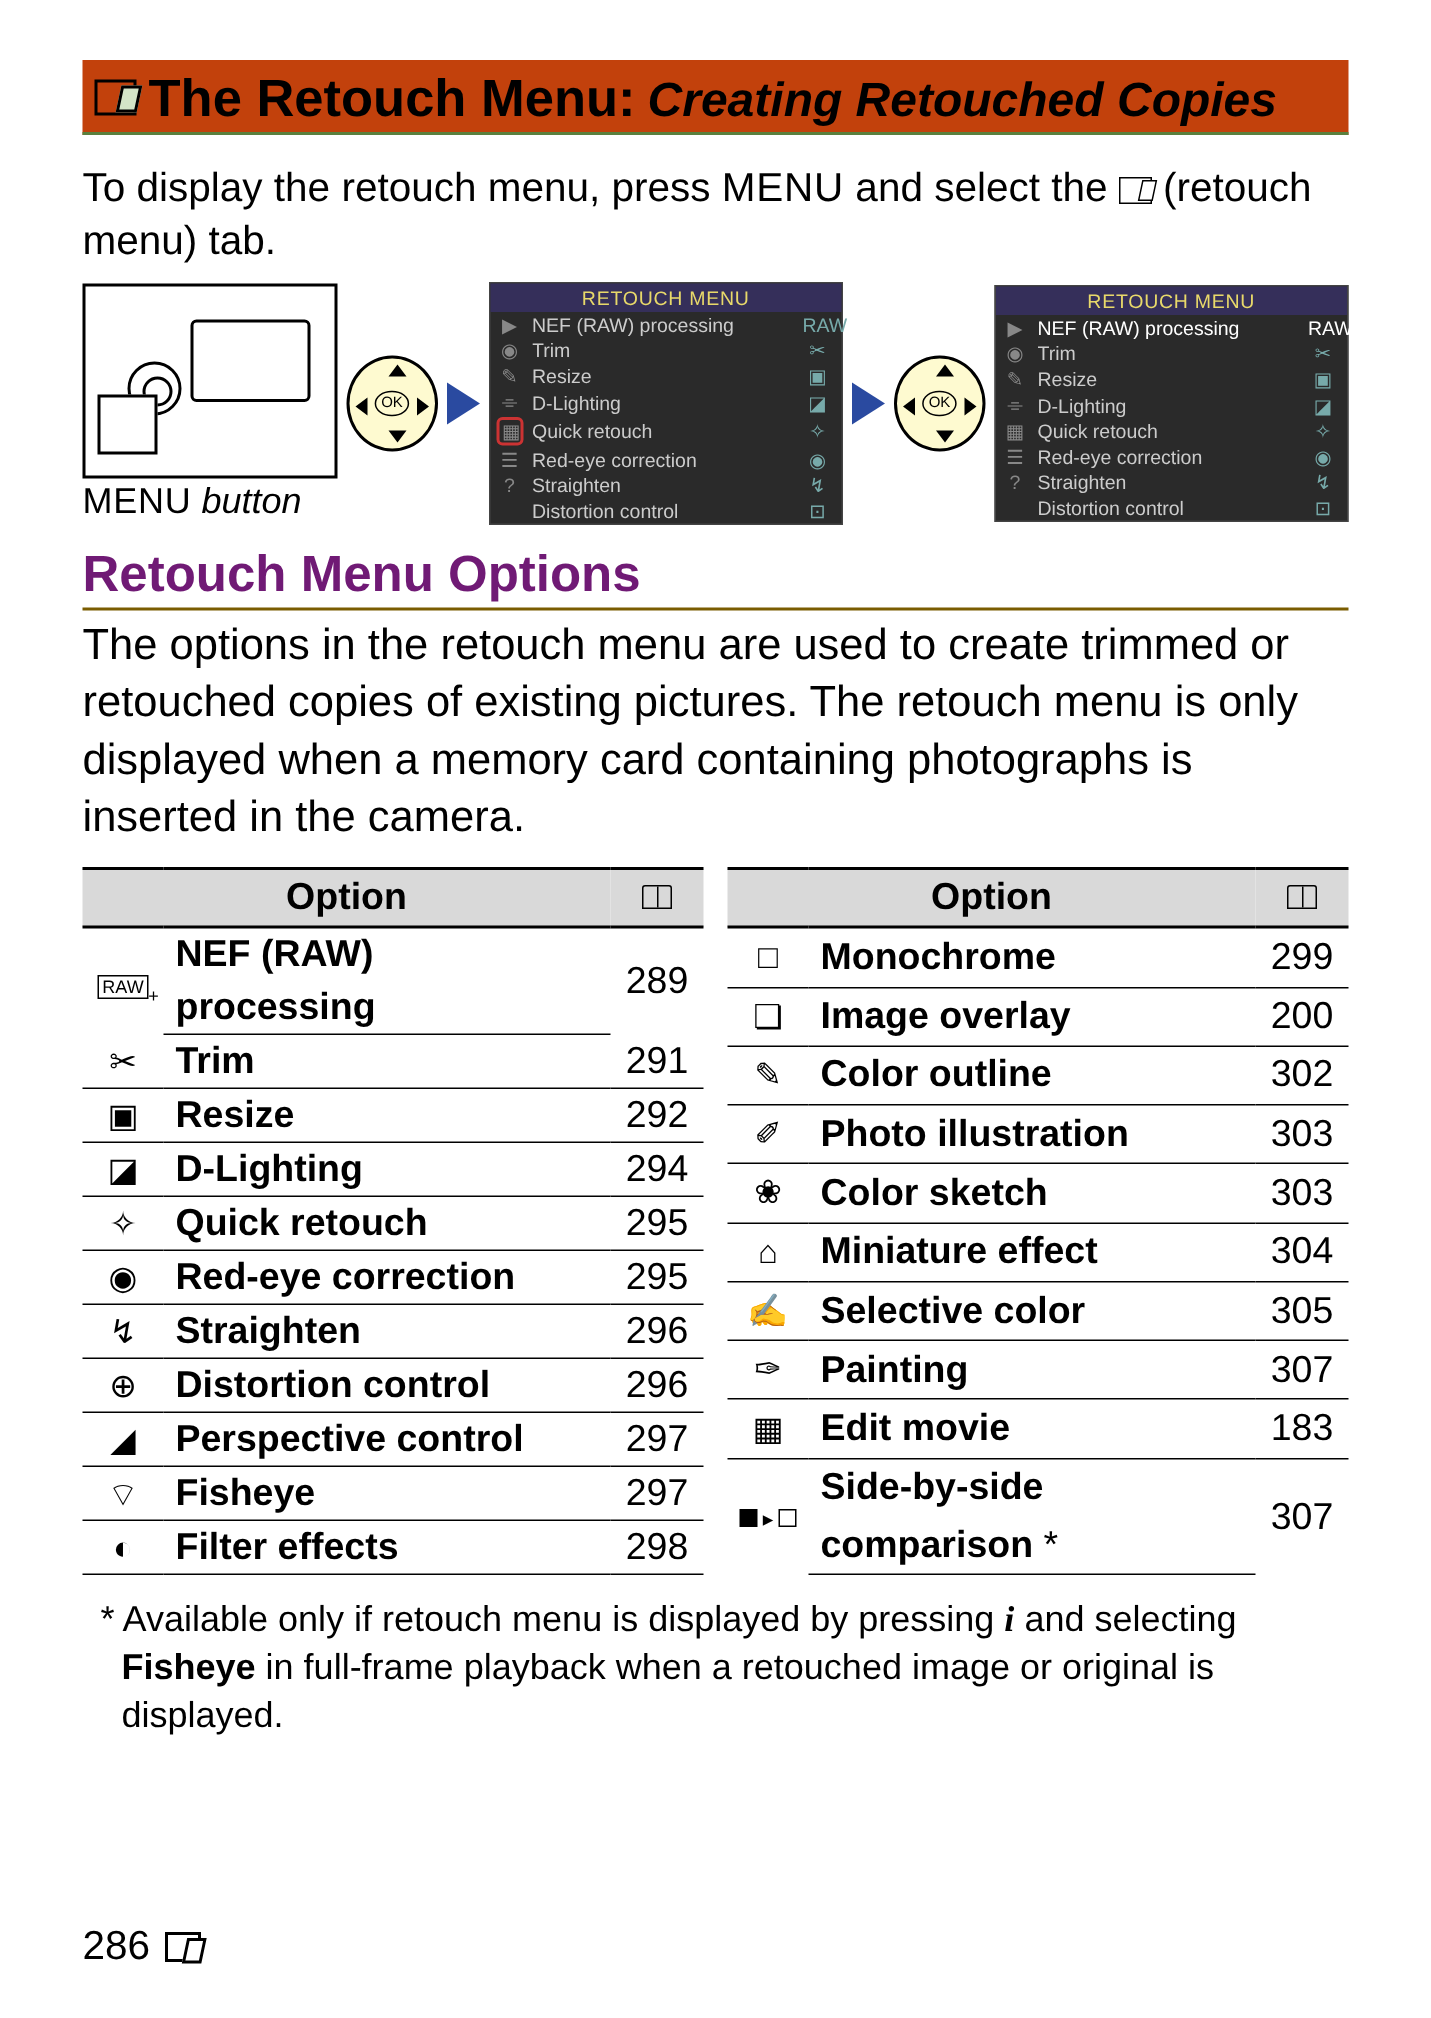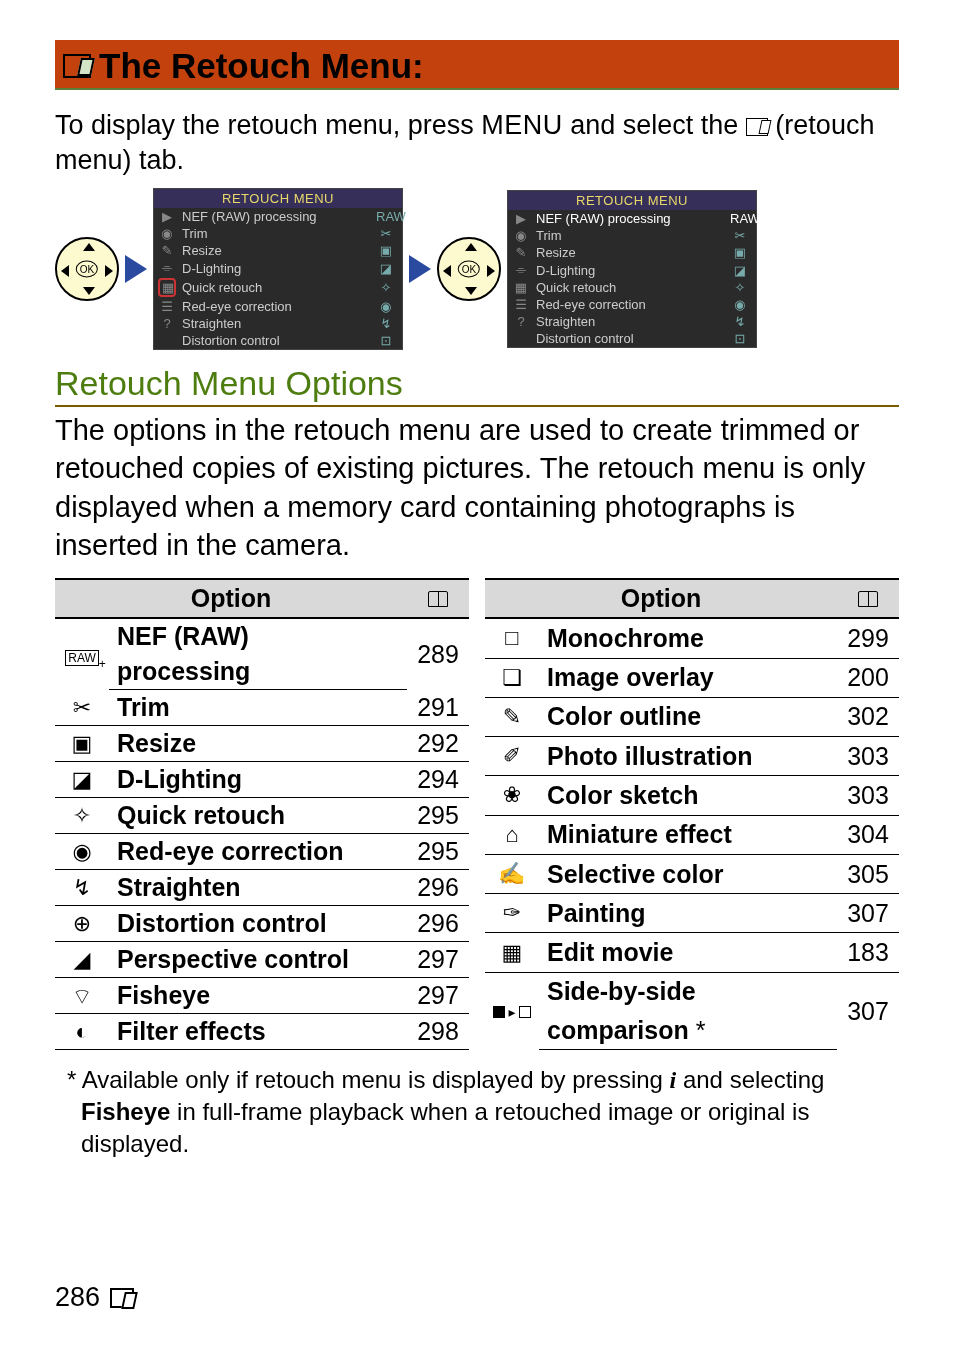--- a/index.html
+++ b/index.html
@@ -66,22 +66,22 @@
   .screenshot .hdr{background:#352f5a; color:#e8d96a; text-align:center; padding:2px 16px; font-size:13px; letter-spacing:0.5px;}
   .screenshot .row{display:flex; align-items:center; padding:1px 6px 1px 4px; gap:6px;}
   .screenshot .left-tab{width:18px; text-align:center; color:#888;}
   .screenshot .lbl{flex:1; white-space:nowrap; overflow:hidden;}
   .screenshot .ric{width:20px; text-align:center; color:#7aa;}
   .screenshot .hl .lbl, .screenshot .hl .ric{color:#fff;}
   .screenshot .selbox{border:2px solid #cc3333; border-radius:4px; padding:0 2px;}
 
   h2.rmo {
     font-size: 34px;
-    color: #4d7c0f;
-    font-weight: 400;
+    color: #701a75;
+    font-weight: 700;
     border-bottom: 2px solid #7a5c00;
     margin: 14px 0 4px 0;
     padding-bottom: 2px;
   }
   .para {
     font-size: 29px;
     line-height: 1.32;
     margin-bottom: 14px;
   }
 
@@ -139,27 +139,38 @@
   .combo-glyph .sq{width:12px; height:12px; background:#000;}
   .combo-glyph .ar{font-size:14px;}
   .combo-glyph .sqo{width:12px; height:12px; border:1.5px solid #000;}
 </style>
 </head>
 <body>
 
 <div class="title-bar">
   <span class="icon-box"></span>
   <span class="title-main">The Retouch Menu:</span>
+  <span class="title-sub">Creating Retouched Copies</span>
 </div>
 
 <p class="intro">
   <span>To display the retouch menu, press </span><span class="menu-word">MENU</span><span> and select the </span><span class="intro-icon"></span><span> (retouch menu) tab.</span>
 </p>
 
 <div class="graphics-row">
+  <div>
+    <div class="camera-box">
+      <div class="camera-body"></div>
+      <div class="camera-lens"></div>
+      <div class="camera-btn"></div>
+    </div>
+    <div class="menu-label">
+      <span class="menu-word">MENU</span><i> button</i>
+    </div>
+  </div>
   <div class="ok-pad">
     <span class="tri up"></span>
       <span class="tri dn"></span>
       <span class="tri lf"></span>
       <span class="tri rt"></span>
   </div>
   <div class="arrow-right"></div>
 
   <div class="screenshot">
     <div class="hdr">RETOUCH MENU</div>

